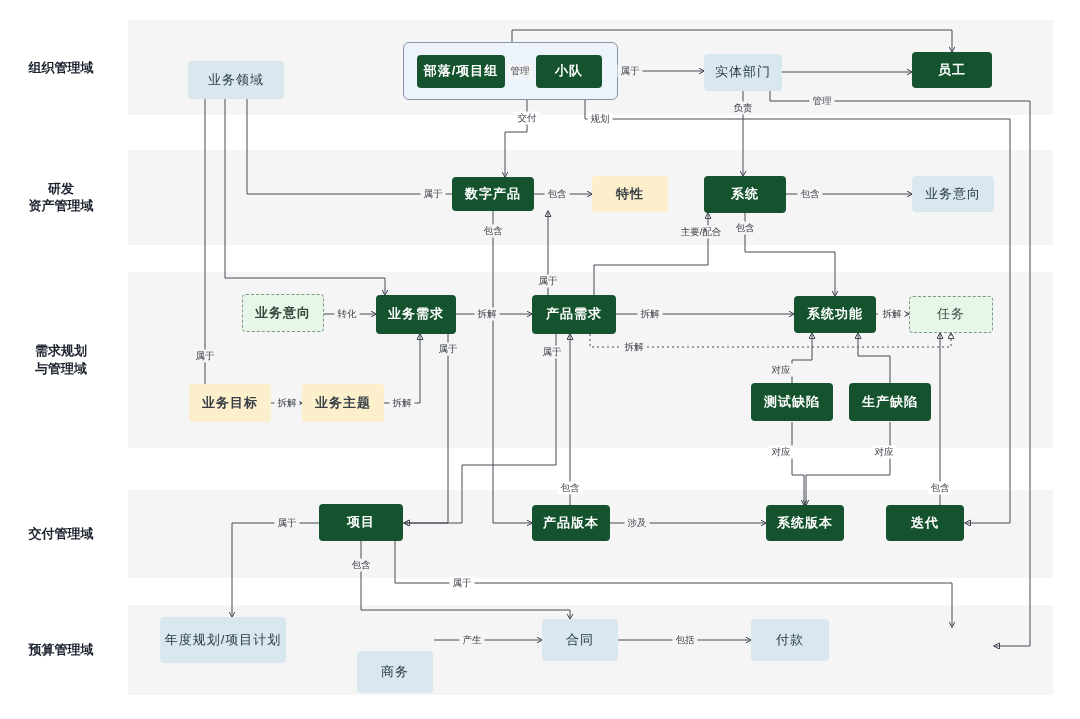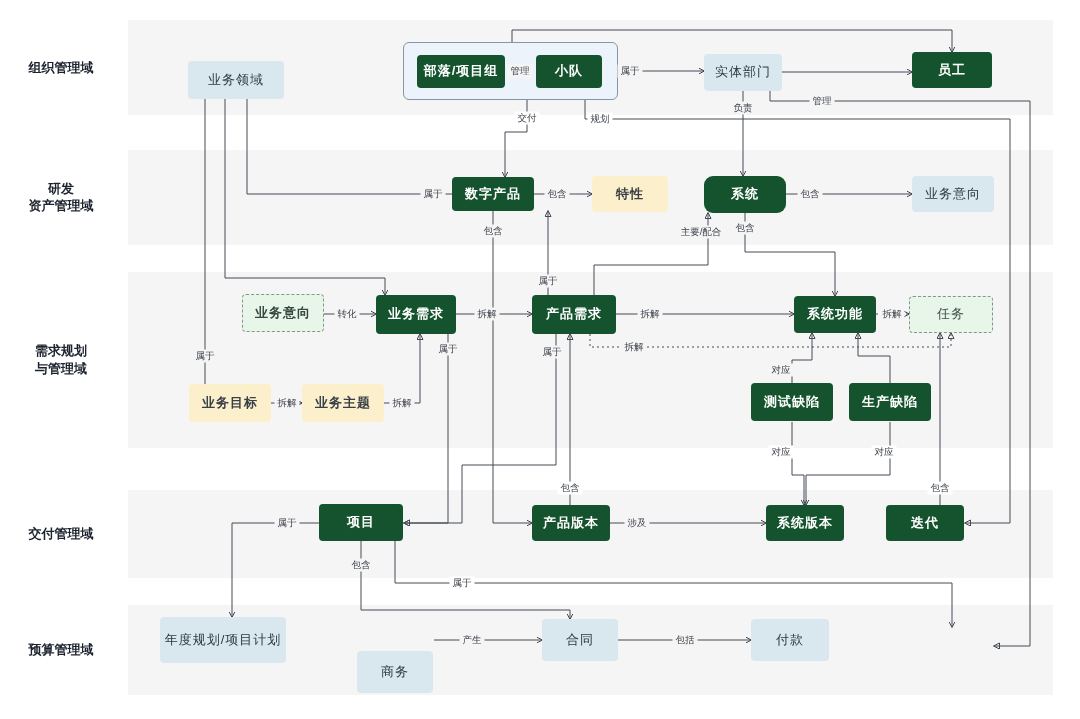--- a/index.html
+++ b/index.html
@@ -106,21 +106,21 @@
   <div class="node dark" style="left: 912px; top: 52px; width: 80px; height: 36px;">
       <span>员工</span>
     </div>
 
   <div class="node dark" style="left: 452px; top: 177px; width: 82px; height: 34px;">
       <span>数字产品</span>
     </div>
   <div class="node yellow" style="left: 592px; top: 176px; width: 76px; height: 36px;">
       <span>特性</span>
     </div>
-  <div class="node dark" style="left: 704px; top: 176px; width: 82px; height: 37px; border-radius: 9px;">
+  <div class="node dark" style="left: 704px; top: 176px; width: 82px; height: 37px;">
       <span>系统</span>
     </div>
   <div class="node light" style="left: 912px; top: 176px; width: 82px; height: 36px;">
       <span>业务意向</span>
     </div>
 
   <div class="node green bold" style="left: 242px; top: 294px; width: 82px; height: 38px;">
       <span>业务意向</span>
     </div>
   <div class="node dark" style="left: 376px; top: 295px; width: 80px; height: 39px;">

